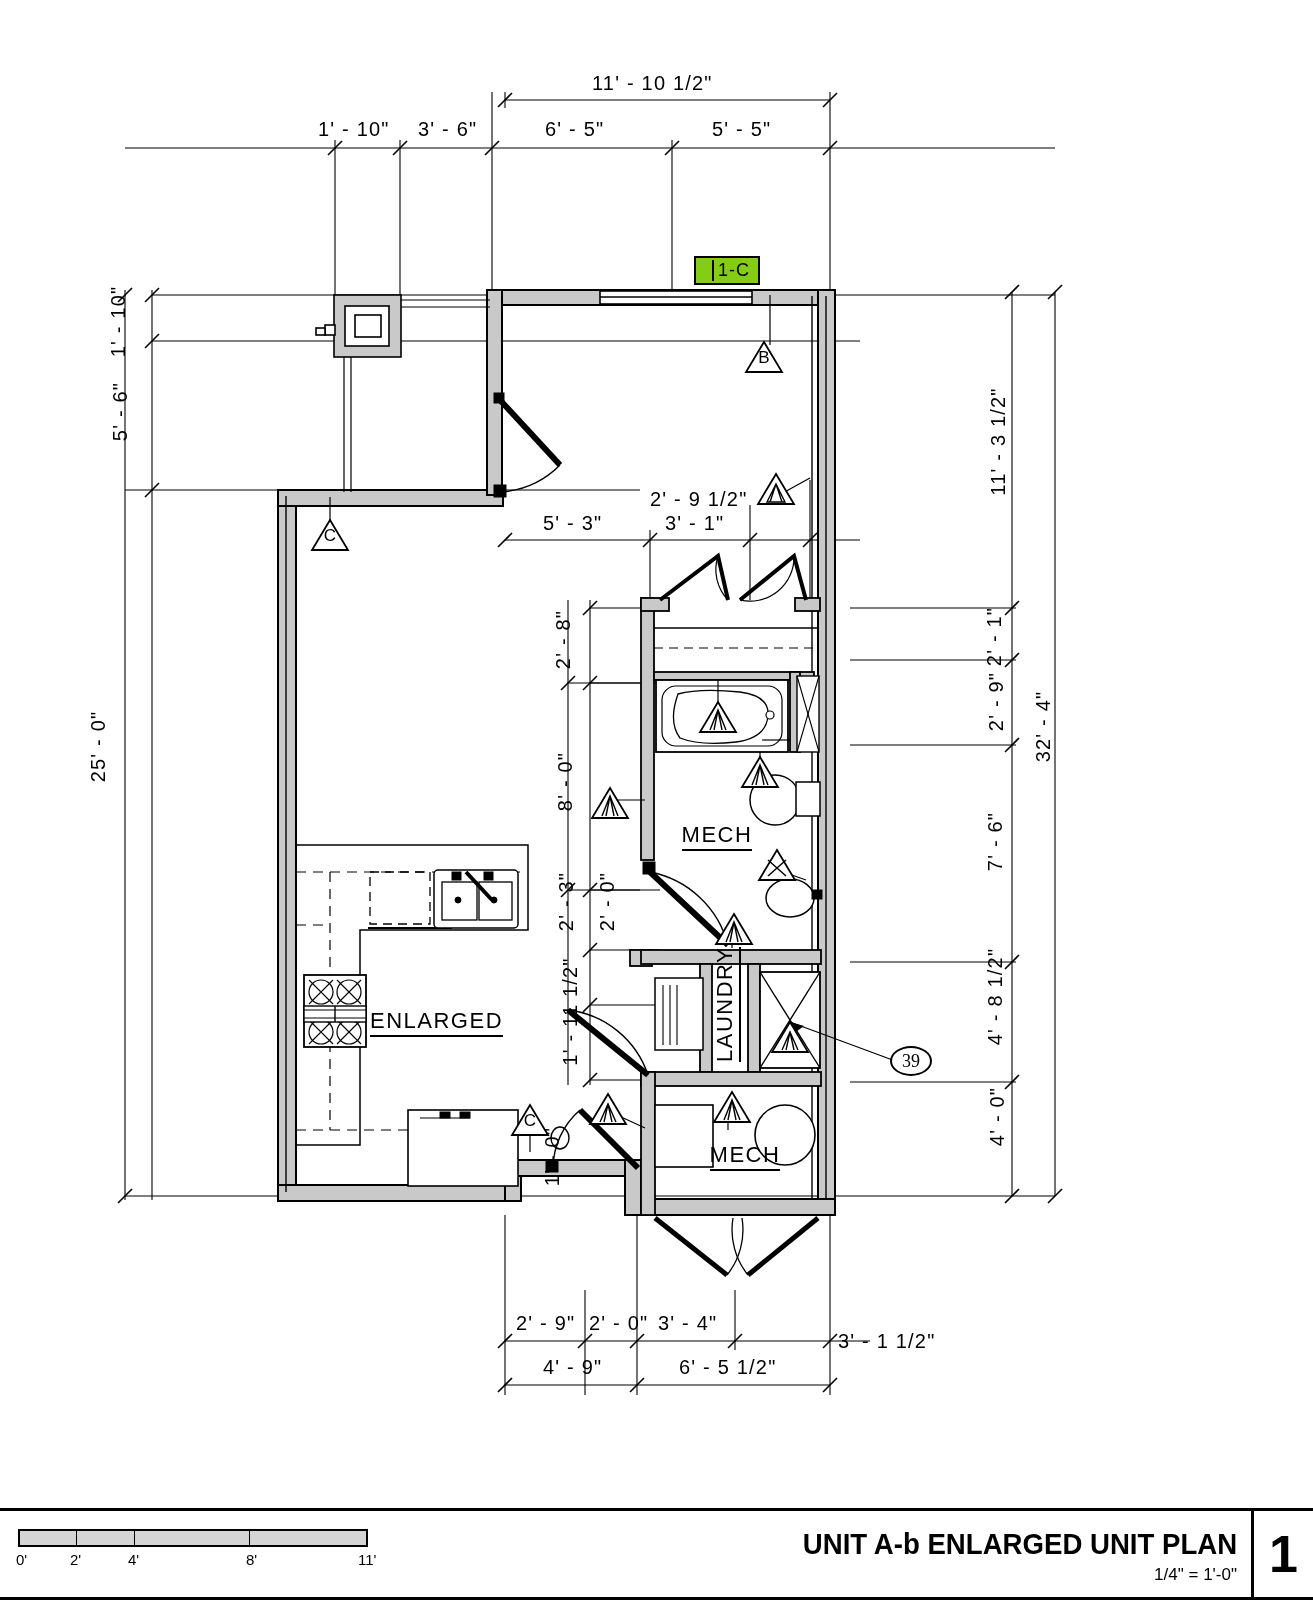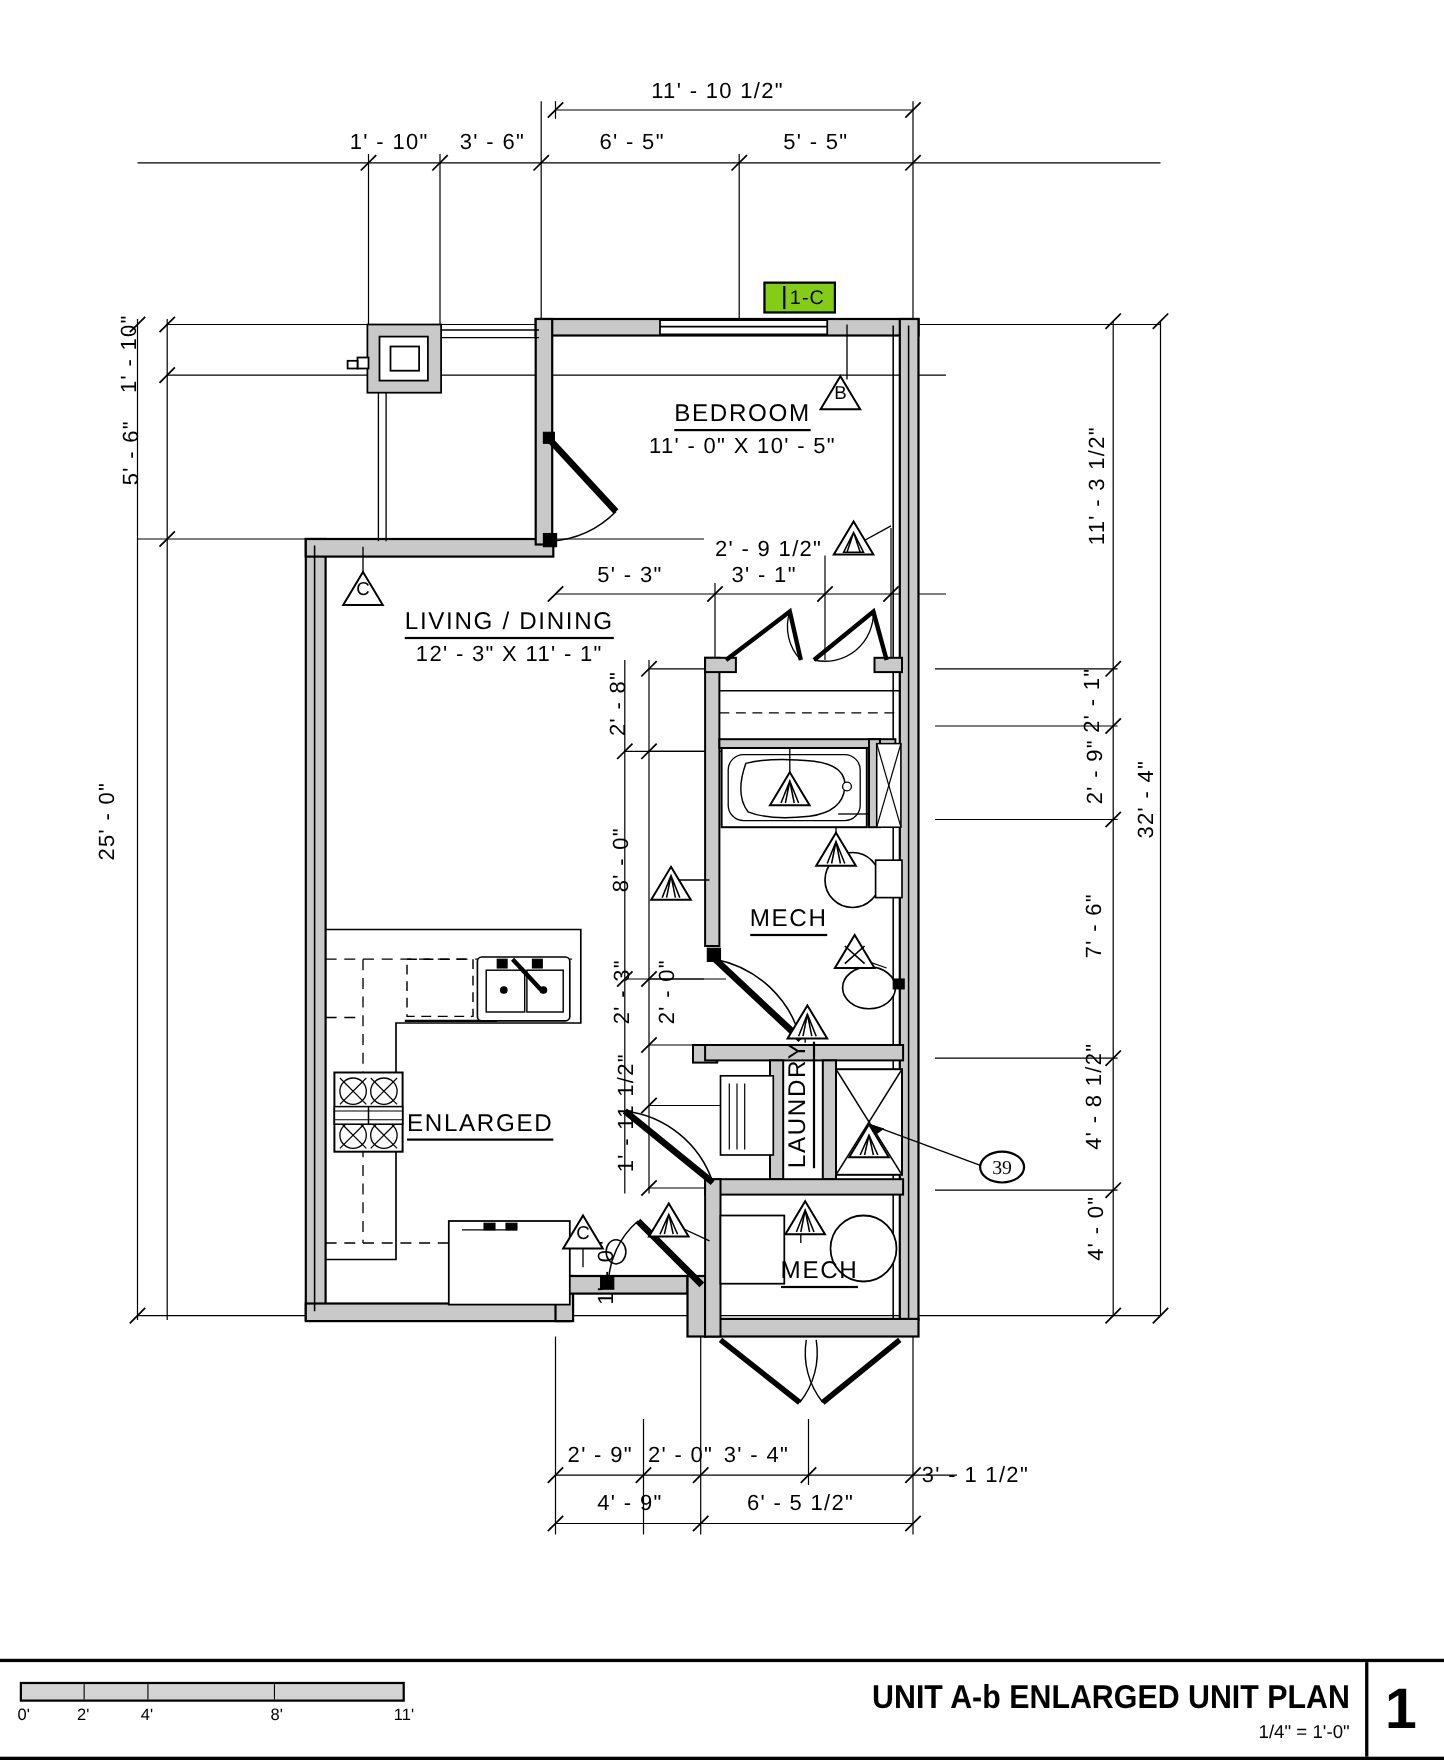--- a/index.html
+++ b/index.html
@@ -110,21 +110,21 @@
   #scalebar div { border-right: 1px solid #000; }
   #scalebar div:last-child { border-right: none; }
   .sb-tick {
     position: absolute;
     font-size: 15px;
     top: 22px;
     color: #000;
   }
   #tb-right {
     position: absolute;
-    right: 10px; top: 0; height: 100%;
+    right: 0; top: 0; height: 100%;
     display: flex; align-items: stretch;
   }
   #tb-title-area {
     padding: 10px 14px 6px 20px;
     text-align: right;
     display: flex; flex-direction: column; justify-content: center;
   }
   #tb-title {
     font-size: 30px;
     font-weight: bold;
@@ -518,29 +518,21 @@
   <div class="dimtext vert" style="left:500px; top:1000px; width:140px; text-align:center;">1' - 11 1/2"</div>
   <div class="dimtext vert" style="left:512px; top:1145px; width:80px; text-align:center;">1' - 0"</div>
 
   <div class="dimtext" style="left:516px; top:1312px;">2' - 9"</div>
   <div class="dimtext" style="left:589px; top:1312px;">2' - 0"</div>
   <div class="dimtext" style="left:658px; top:1312px;">3' - 4"</div>
   <div class="dimtext" style="left:838px; top:1330px;">3' - 1 1/2"</div>
   <div class="dimtext" style="left:543px; top:1356px;">4' - 9"</div>
   <div class="dimtext" style="left:679px; top:1356px;">6' - 5 1/2"</div>
 
-  <div class="roomlabel" style="left:560px; top:363px; width:230px;">
-    <span class="roomname">BEDROOM</span>
-    <span class="roomdims">11' - 0" X 10' - 5"</span>
-  </div>
-
-  <div class="roomlabel" style="left:338px; top:552px; width:250px;">
-    <span class="roomname">LIVING / DINING</span>
-    <span class="roomdims">12' - 3" X 11' - 1"</span>
-  </div>
+
 
   <div class="roomlabel" style="left:370px; top:1008px; width:120px;">
     <span class="roomname">ENLARGED</span>
   </div>
 
   <div class="roomlabel" style="left:672px; top:822px; width:90px;">
     <span class="roomname">MECH</span>
   </div>
 
   <div class="roomlabel vert" style="left:712px; top:1062px; width:110px;">

